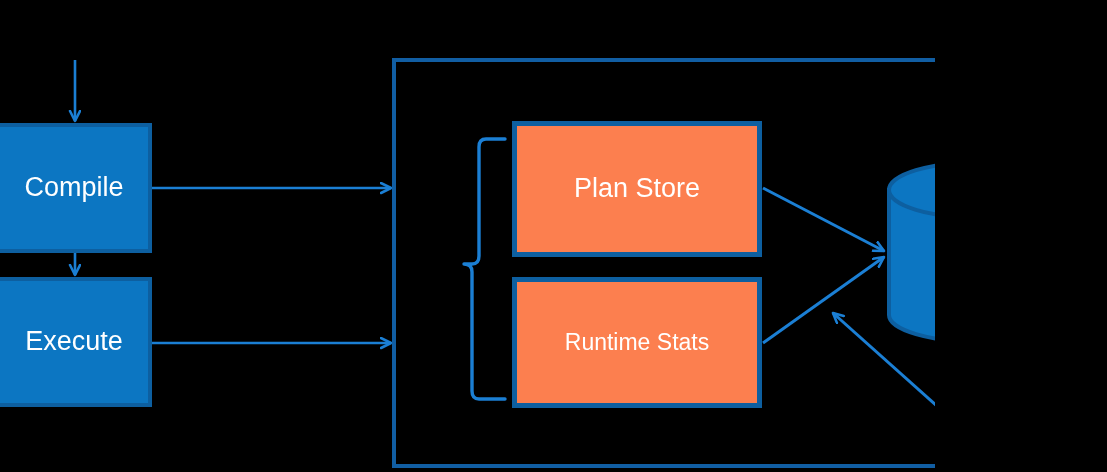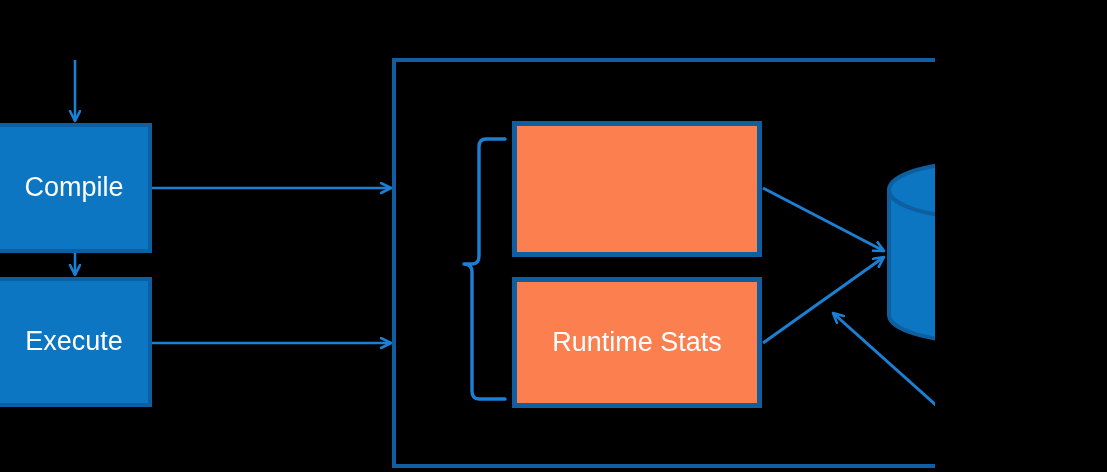--- a/index.html
+++ b/index.html
@@ -86,21 +86,21 @@
     left: 512px;
     top: 277px;
     width: 250px;
     height: 131px;
     background: #fc7f4f;
     border: 5px solid #0d5fa0;
     box-sizing: border-box;
   }
   #runtime-stats-text {
     left: 512px; top: 277px; width: 250px; height: 131px;
-    font-size: 27px;
+    font-size: 23px;
   }
   
   #cylinder-text {
     left: 887px; top: 180px; width: 186px; height: 160px;
     font-size: 26px;
   }
   
   #process-container {
     position: absolute;
     left: 392px;
@@ -165,18 +165,19 @@
 
   <div id="process-container"></div>
 
   <div id="compile-box"></div>
   <div class="node-label" id="compile-text">Compile</div>
 
   <div id="execute-box"></div>
   <div class="node-label" id="execute-text">Execute</div>
 
   <div id="plan-store-box"></div>
+  <div class="node-label" id="plan-store-text">Plan Store</div>
 
   <div id="runtime-stats-box"></div>
   <div class="node-label" id="runtime-stats-text">Runtime Stats</div>
 
 
 </div>
 
 </body></html>

